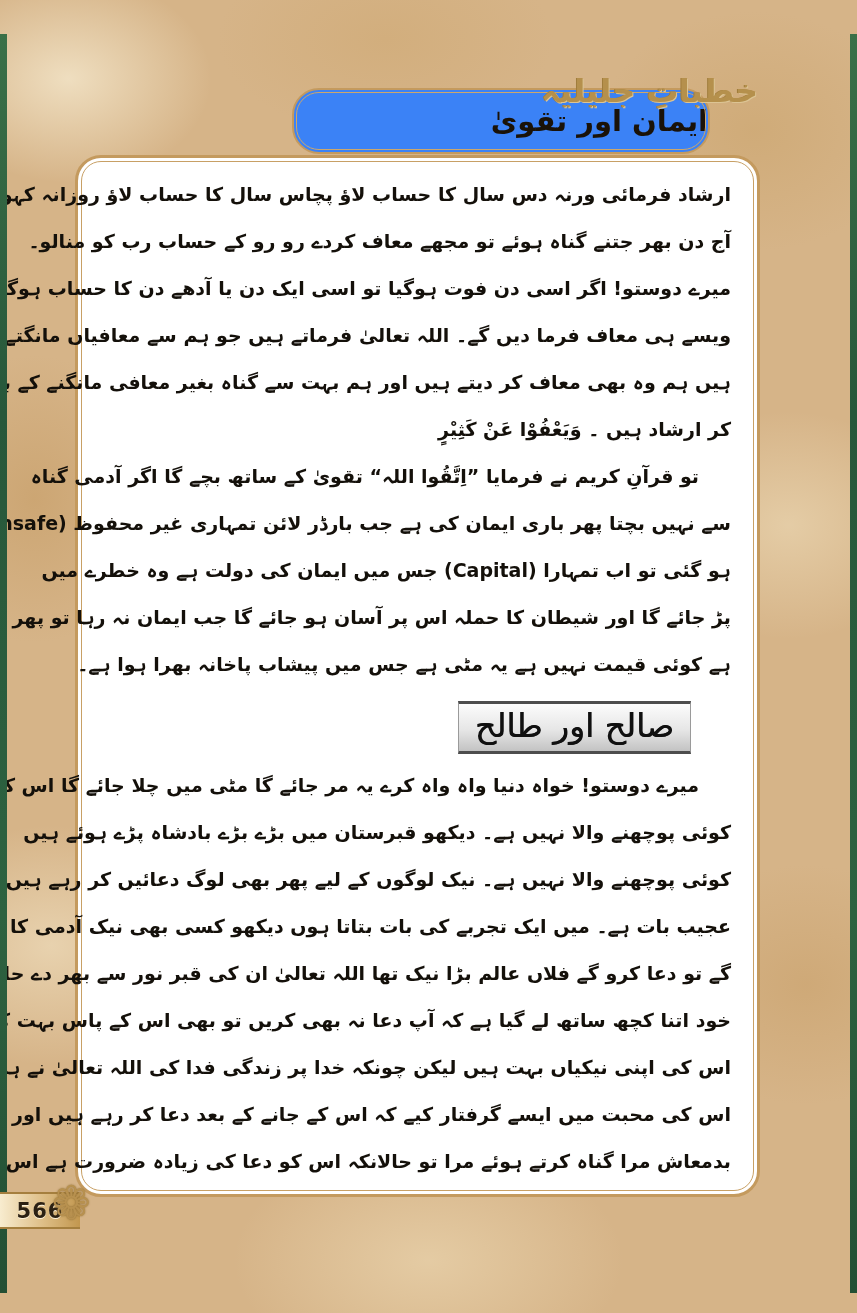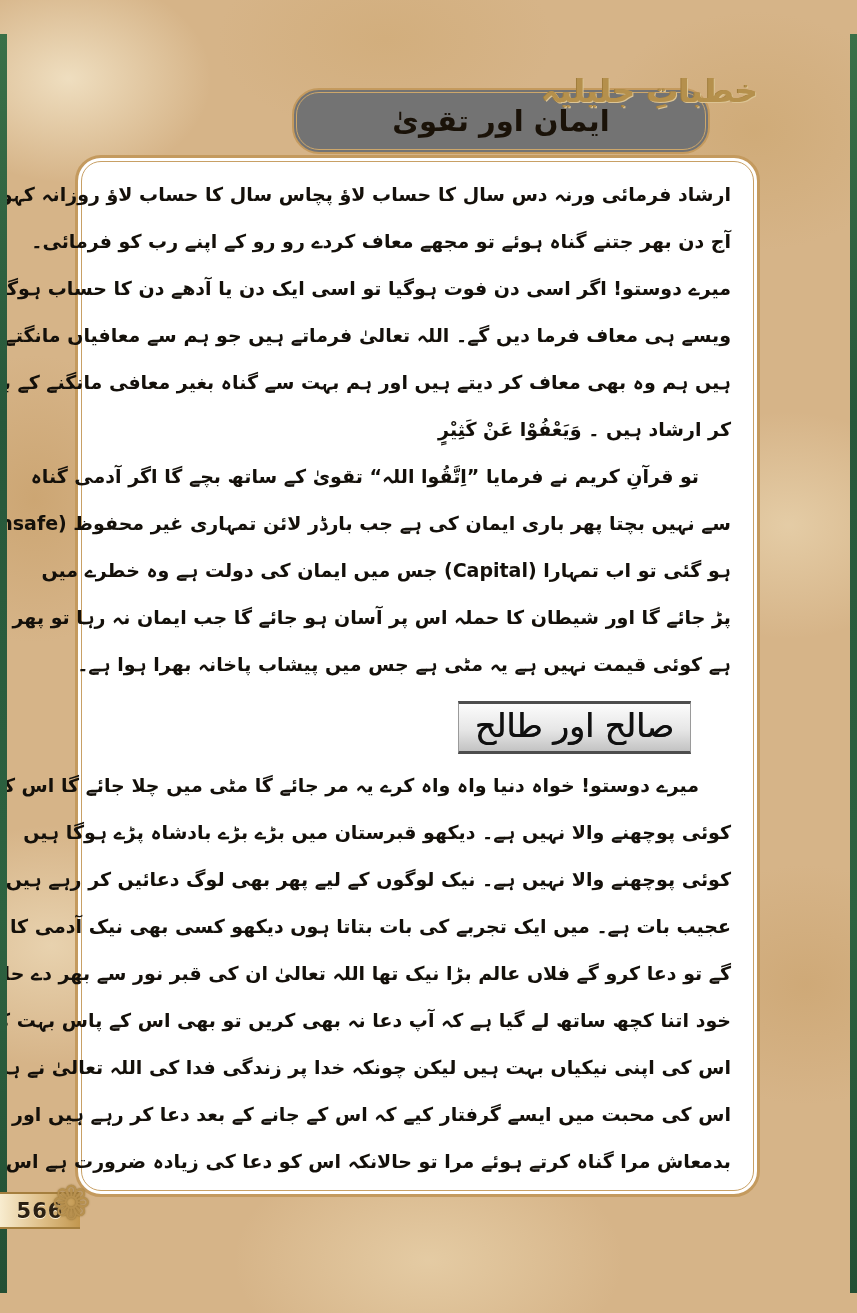--- a/index.html
+++ b/index.html
@@ -18,22 +18,22 @@
       radial-gradient(ellipse 300px 180px at 50% 96%, rgba(240,222,186,.55), transparent 65%),
       radial-gradient(ellipse 280px 160px at 45% 3%,  rgba(206,168,114,.5), transparent 60%);
   }
   .edge-strip { position:absolute; top:34px; bottom:20px; width:7px; background:linear-gradient(180deg,#3a7048,#27573a 30%,#2d6240 70%,#234f34); z-index:5; }
   .edge-strip.left { left:0; }
   .edge-strip.right { right:0; }
 
   
   .title-pill {
     position:absolute; left:292px; top:88px; width:418px; height:66px;
-    background:#737373; border:2.5px solid #c49a5e; border-radius:27px; z-index:2;
-    display:flex; align-items:center; justify-content:center;
+    background:#3b82f6; border:2.5px solid #c49a5e; border-radius:27px; z-index:2;
+    display:flex; align-items:center; justify-content:flex-end;
   }
   .title-pill::before { content:""; position:absolute; inset:2px; border:1px solid #cda76b; border-radius:23px; }
   .title-text { font-size:29px; font-weight:bold; color:#1a1208; direction:rtl; }
 
   
   .logo {
     position:absolute; right:99px; top:72px; z-index:3;
     font-size:32px; font-weight:bold; color:#b5904c; direction:rtl; white-space:nowrap;
     text-shadow:1px 1px 0 #dcc494, -1px 0 0 #a07d3c;
   }
@@ -88,39 +88,39 @@
 <div class="logo">خطباتِ جلیلیہ</div>
 
 <div class="title-pill">
   <span class="title-text">ایمان اور تقویٰ</span>
 </div>
 
 <div class="frame">
   <div class="textblock">
     <div>
         <div class="line">ارشاد فرمائی ورنہ دس سال کا حساب لاؤ پچاس سال کا حساب لاؤ روزانہ کہو یا اللہ!</div>
-        <div class="line">آج دن بھر جتنے گناہ ہوئے تو مجھے معاف کردے رو رو کے اپنے رب کو فرمائی۔</div>
+        <div class="line">آج دن بھر جتنے گناہ ہوئے تو مجھے معاف کردے رو رو کے حساب رب کو منالو۔</div>
         <div class="line">میرے دوستو! اگر اسی دن فوت ہوگیا تو اسی ایک دن یا آدھے دن کا حساب ہوگا وہ تو</div>
         <div class="line">ویسے ہی معاف فرما دیں گے۔ اللہ تعالیٰ فرماتے ہیں جو ہم سے معافیاں مانگتے رہتے</div>
         <div class="line">ہیں ہم وہ بھی معاف کر دیتے ہیں اور ہم بہت سے گناہ بغیر معافی مانگنے کے بھی معاف</div>
         <div class="line last">کر ارشاد ہیں ۔ وَيَعْفُوْا عَنْ كَثِيْرٍ</div>
         <div class="line indent">تو قرآنِ کریم نے فرمایا ”اِتَّقُوا اللہ“ تقویٰ کے ساتھ بچے گا اگر آدمی گناہ</div>
         <div class="line">سے نہیں بچتا پھر باری ایمان کی ہے جب بارڈر لائن تمہاری غیر محفوظ (Unsafe)</div>
         <div class="line">ہو گئی تو اب تمہارا (Capital) جس میں ایمان کی دولت ہے وہ خطرے میں</div>
         <div class="line">پڑ جائے گا اور شیطان کا حملہ اس پر آسان ہو جائے گا جب ایمان نہ رہا تو پھر کچھ نہیں</div>
         <div class="line last">ہے کوئی قیمت نہیں ہے یہ مٹی ہے جس میں پیشاب پاخانہ بھرا ہوا ہے۔</div>
       </div>
     <div class="heading-wrap">
       <span class="heading-box">
         <span class="heading-text">صالح اور طالح</span>
       </span>
     </div>
     <div>
         <div class="line indent">میرے دوستو! خواہ دنیا واہ واہ کرے یہ مر جائے گا مٹی میں چلا جائے گا اس کو</div>
-        <div class="line">کوئی پوچھنے والا نہیں ہے۔ دیکھو قبرستان میں بڑے بڑے بادشاہ پڑے ہوگا ہیں</div>
+        <div class="line">کوئی پوچھنے والا نہیں ہے۔ دیکھو قبرستان میں بڑے بڑے بادشاہ پڑے ہوئے ہیں</div>
         <div class="line">کوئی پوچھنے والا نہیں ہے۔ نیک لوگوں کے لیے پھر بھی لوگ دعائیں کر رہے ہیں یہ</div>
         <div class="line">عجیب بات ہے۔ میں ایک تجربے کی بات بتاتا ہوں دیکھو کسی بھی نیک آدمی کا ذکر کرو</div>
         <div class="line">گے تو دعا کرو گے فلاں عالم بڑا نیک تھا اللہ تعالیٰ ان کی قبر نور سے بھر دے حالانکہ وہ</div>
         <div class="line">خود اتنا کچھ ساتھ لے گیا ہے کہ آپ دعا نہ بھی کریں تو بھی اس کے پاس بہت کچھ ہے</div>
         <div class="line">اس کی اپنی نیکیاں بہت ہیں لیکن چونکہ خدا پر زندگی فدا کی اللہ تعالیٰ نے ہمارے دل</div>
         <div class="line">اس کی محبت میں ایسے گرفتار کیے کہ اس کے جانے کے بعد دعا کر رہے ہیں اور جو</div>
         <div class="line">بدمعاش مرا گناہ کرتے ہوئے مرا تو حالانکہ اس کو دعا کی زیادہ ضرورت ہے اس کو</div>
       </div>
   </div>
 </div>

